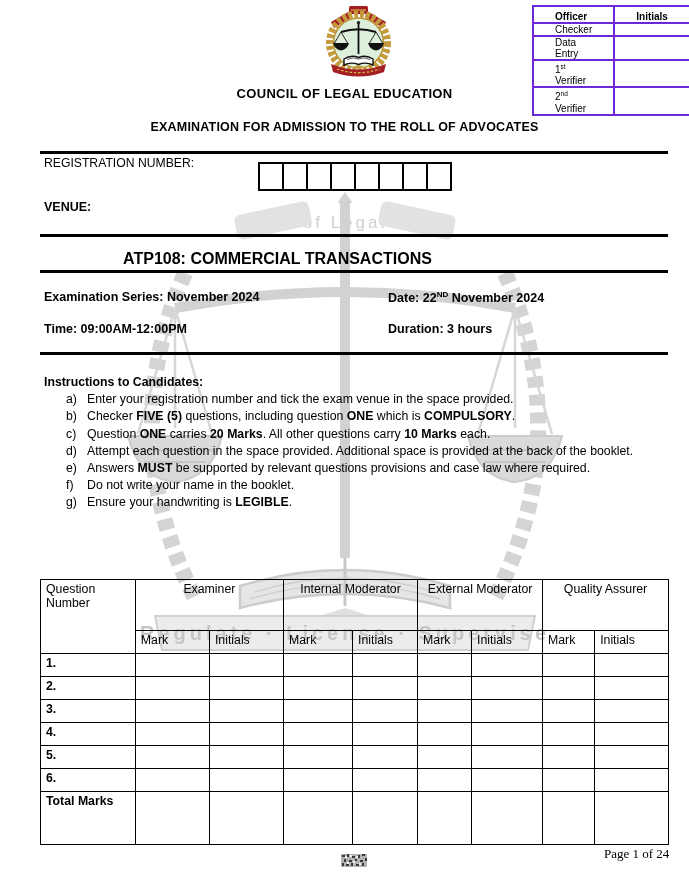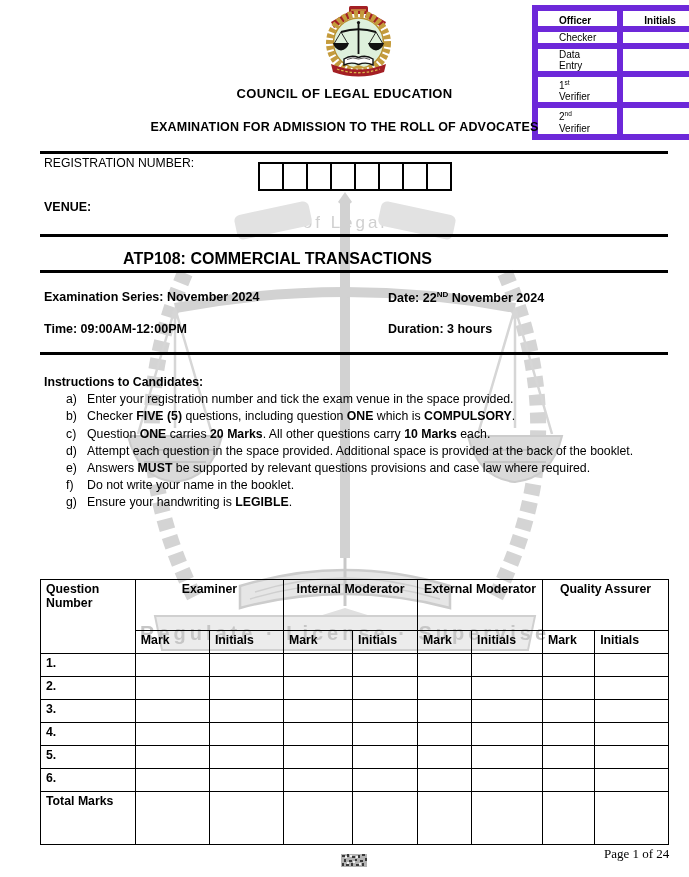--- a/index.html
+++ b/index.html
@@ -3,21 +3,21 @@
 <meta charset="utf-8">
 <style>
   html,body{margin:0;padding:0;background:#fff;}
   .page{position:relative;width:689px;height:877px;background:#fff;overflow:hidden;
         font-family:"Liberation Sans",sans-serif;color:#000;}
   
   .watermark{position:absolute;left:100px;top:178px;width:490px;height:490px;z-index:0;pointer-events:none;}
   
   .officer-table{position:absolute;top:5px;left:532px;width:121px;border-collapse:collapse;
                  font-size:10px;z-index:1;}
-  .officer-table th,.officer-table td{border:6px solid #6d28d9;padding:0 21px;text-align:left;}
+  .officer-table th,.officer-table td{border:2px solid #6d28d9;padding:0 21px;text-align:left;}
   .officer-table th{height:15px;vertical-align:bottom;font-weight:bold;}
   .officer-table th.c{text-align:center;}
   .officer-table td{height:11px;line-height:11px;}
   .officer-table sup{font-size:6.5px;}
   
   .logo{position:absolute;top:3px;left:317px;width:83px;height:77px;z-index:1;}
   
   .title-main{position:absolute;top:86px;left:0;width:689px;text-align:center;
               font-weight:bold;font-size:13px;letter-spacing:.3px;z-index:1;}
   .title-sub{position:absolute;top:120px;left:0;width:689px;text-align:center;
@@ -48,21 +48,21 @@
   .instr-list li{display:flex;}
   .instr-letter{flex:none;width:21px;margin-left:22px;}
   .instr-text{width:556px;}
   
   .examiner-caption{position:absolute;top:556px;left:0;width:689px;text-align:center;
                     font-weight:bold;font-size:9.5px;letter-spacing:.2px;z-index:1;}
   .marks-table{position:absolute;top:579px;left:40px;width:629px;border-collapse:collapse;
                table-layout:fixed;font-size:12.3px;z-index:1;}
   .marks-table th,.marks-table td{border:1.5px solid #000;padding:2px 5px;vertical-align:top;
                                   background:transparent;}
-  .marks-table thead th{font-weight:bold;text-align:center;margin-left:44px;}
+  .marks-table thead th{font-weight:normal;text-align:center;margin-left:44px;}
   .marks-table thead th.qn{text-align:left;}
   .marks-table thead tr.gr th{height:46px;}
   .marks-table thead tr.sub th{height:18px;text-align:left;}
   .marks-table tbody td{height:18px;}
   .marks-table tbody td.lbl{font-weight:bold;text-align:left;}
   .marks-table tbody tr.total td{height:48px;}
   
   .footer-page{position:absolute;top:846px;left:604px;font-family:"Liberation Serif",serif;
                font-size:13px;z-index:1;}
   .barcode{position:absolute;top:854px;left:341px;width:26px;height:13px;z-index:1;}

